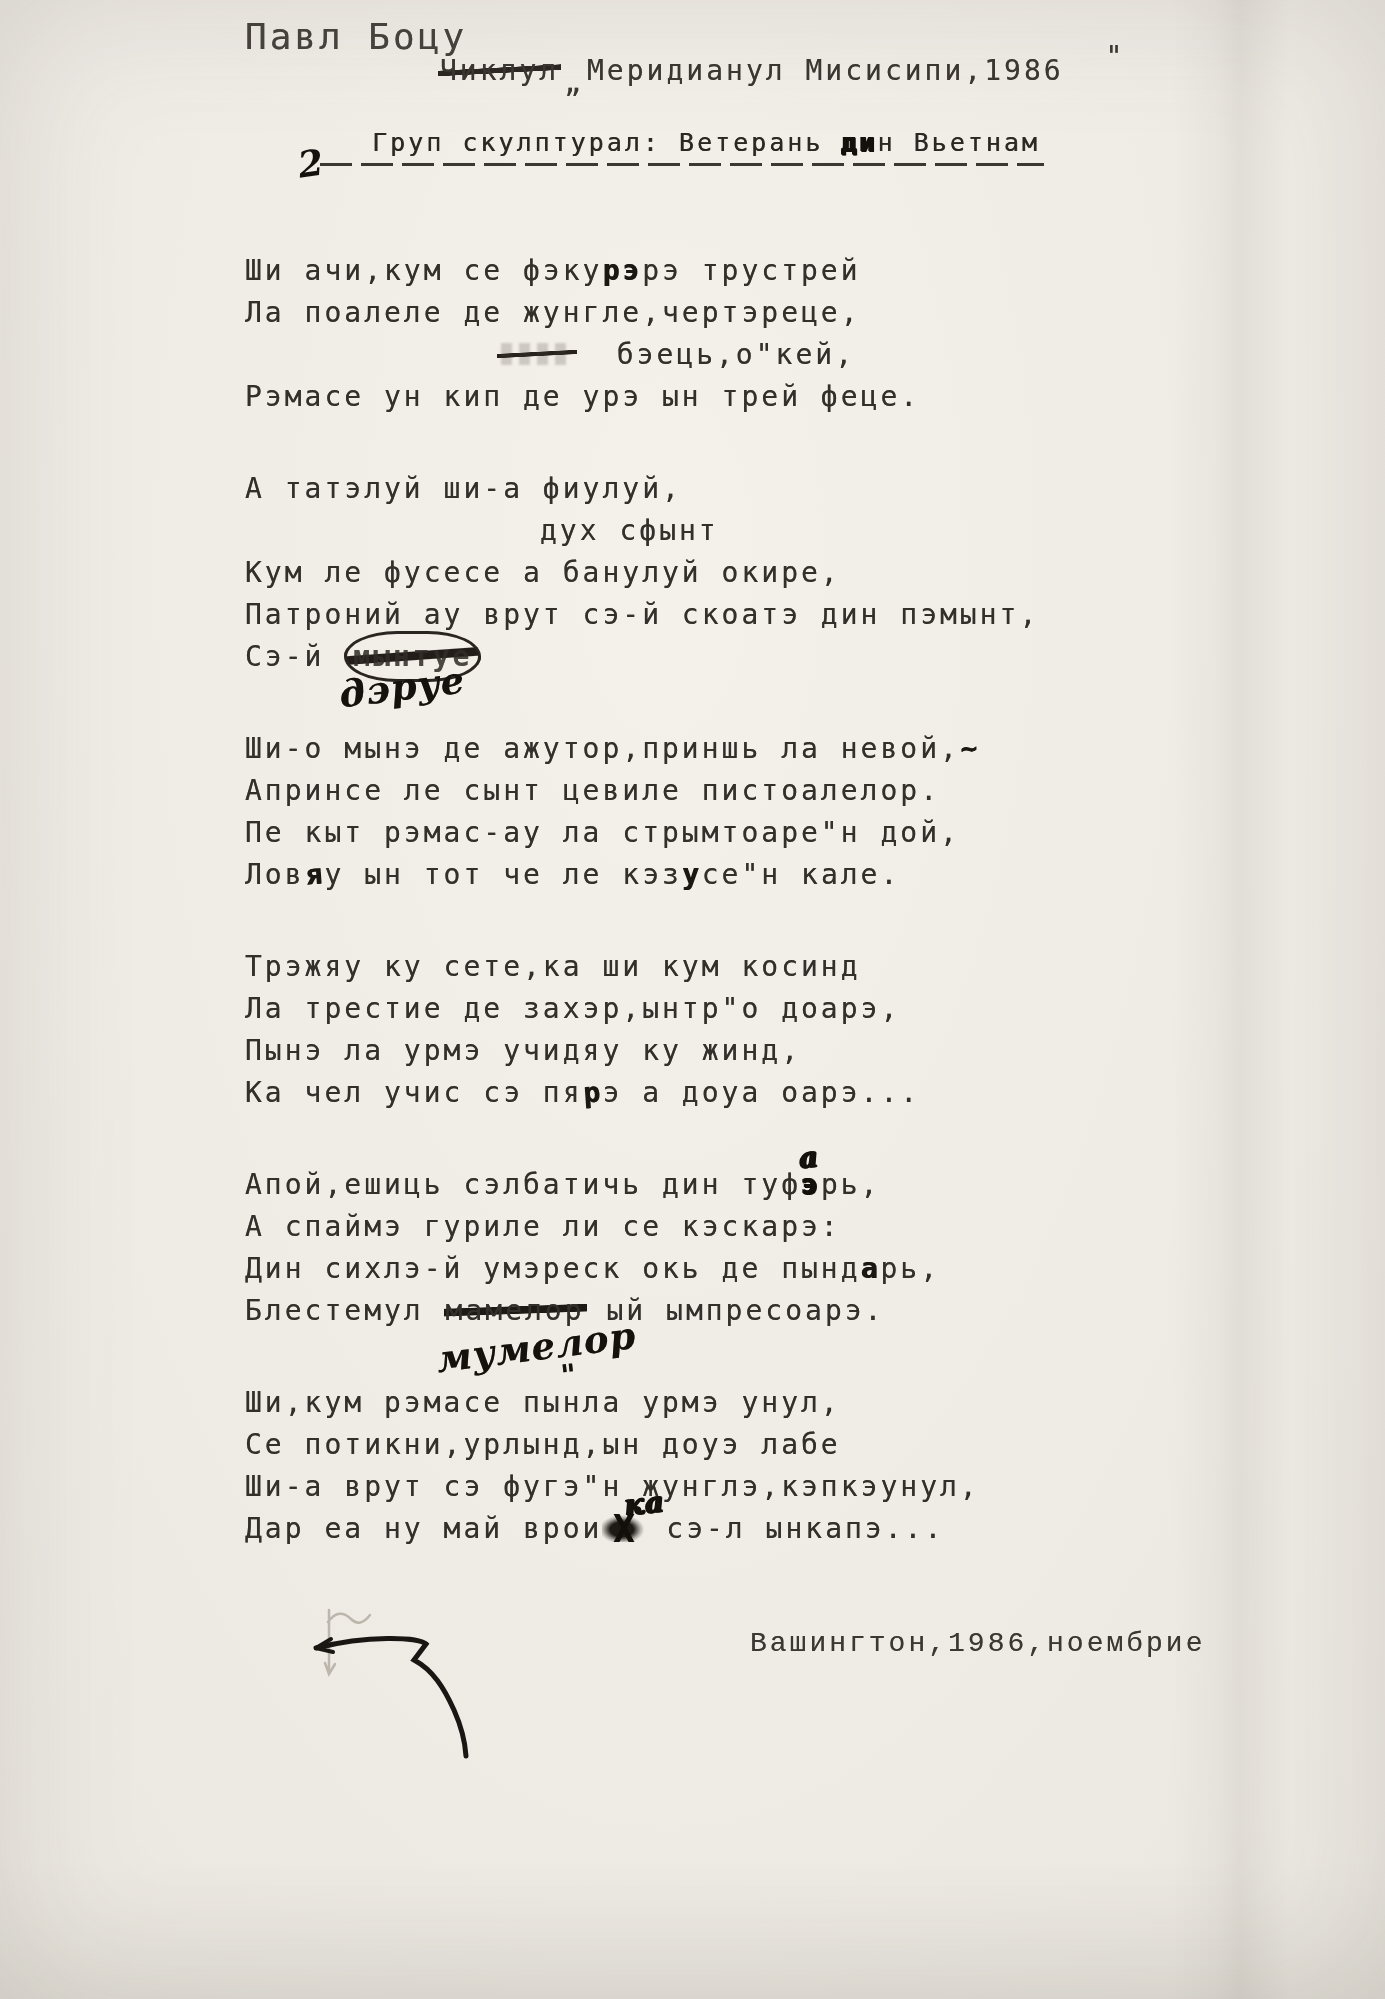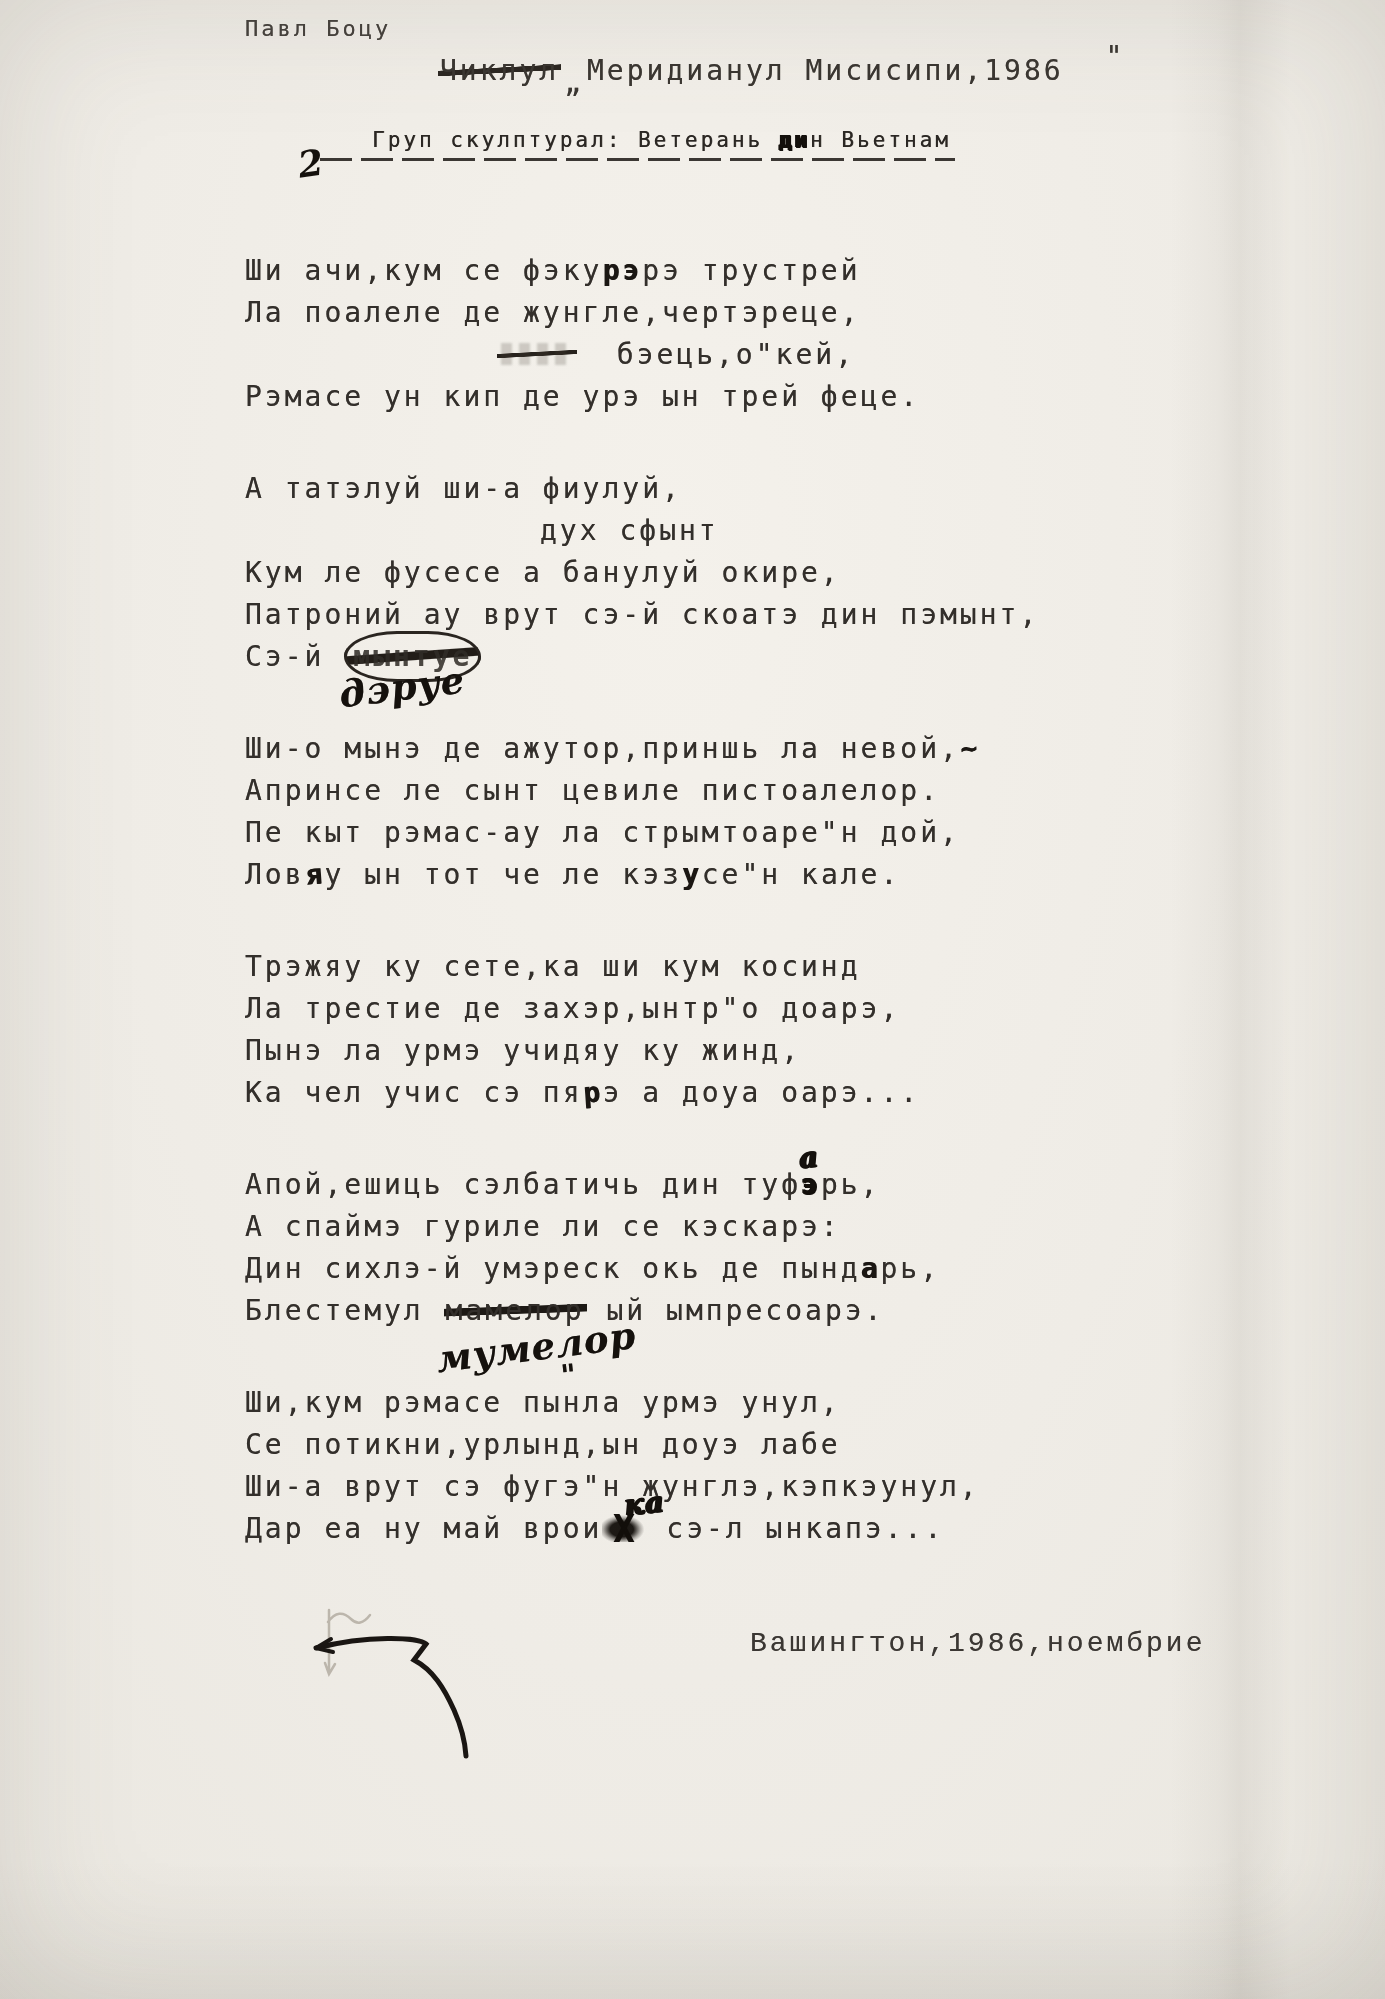--- a/index.html
+++ b/index.html
@@ -22,38 +22,38 @@
   }
   .crease2{
     position:absolute;left:0;top:1860px;width:100%;height:139px;
     background:linear-gradient(to bottom, transparent, rgba(110,104,92,.07));
     pointer-events:none;
   }
   .typed{ text-shadow:0 0 .6px rgba(51,47,43,.65); }
   
   .author{
     position:absolute;left:245px;top:16px;
-    font-size:22px;letter-spacing:3px;color:#45413c;
+    font-size:36px;letter-spacing:3px;color:#45413c;
     text-shadow:0 0 .6px rgba(60,56,50,.6);
   }
   .title{
     position:absolute;left:438px;top:54px;
     font-size:28px;letter-spacing:3px;color:#3a3631;white-space:nowrap;
     text-shadow:0 0 .6px rgba(55,50,45,.6);
   }
   .pen-strike{
     background:linear-gradient(177deg, transparent 42%, #2c2722 43%, #2c2722 56%, transparent 57%);
     padding:0 2px;
   }
   .lowq{position:relative;top:12px;margin:0 3px;}
   .closeq{position:relative;top:-14px;margin-left:42px;}
   .heading-wrap{position:absolute;left:372px;top:128px;}
   .heading{
     position:relative;display:inline-block;
-    font-size:21px;letter-spacing:3px;color:#2b2723;white-space:nowrap;
+    font-size:25px;letter-spacing:3px;color:#2b2723;white-space:nowrap;
     text-shadow:.4px 0 .5px rgba(43,39,35,.8);
     padding-bottom:9px;
   }
   .heading::after{
     content:"";position:absolute;left:-52px;right:-4px;bottom:0;height:3px;
     background:repeating-linear-gradient(90deg,#3b3733 0 32px, transparent 32px 41px);
   }
   
   .hand{
     font-family:"DejaVu Serif", serif;font-style:italic;font-weight:700;

